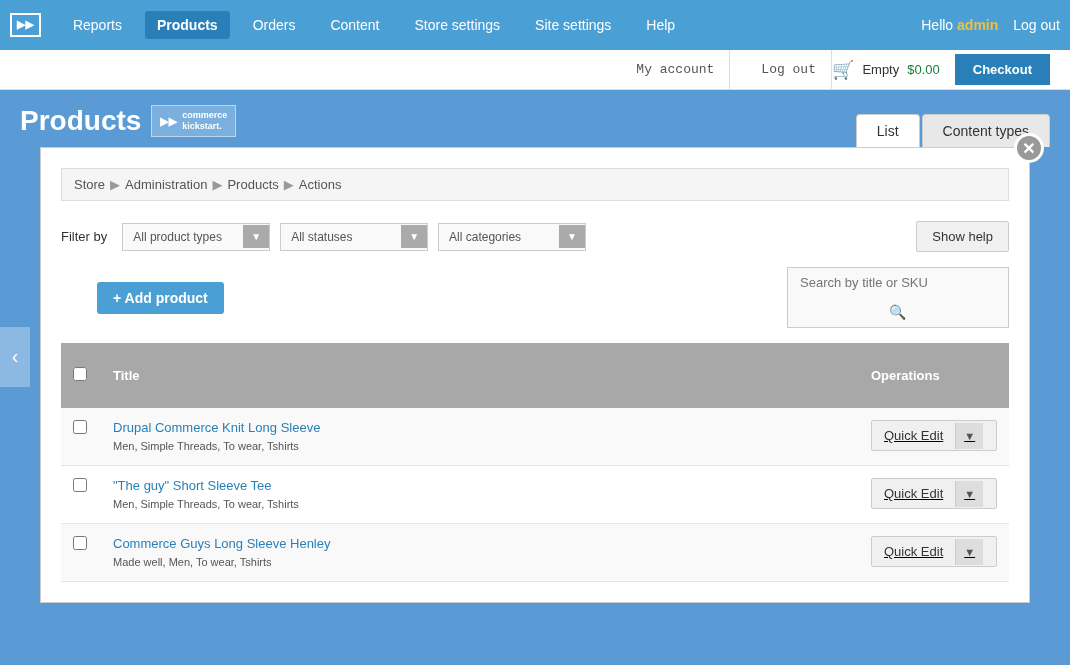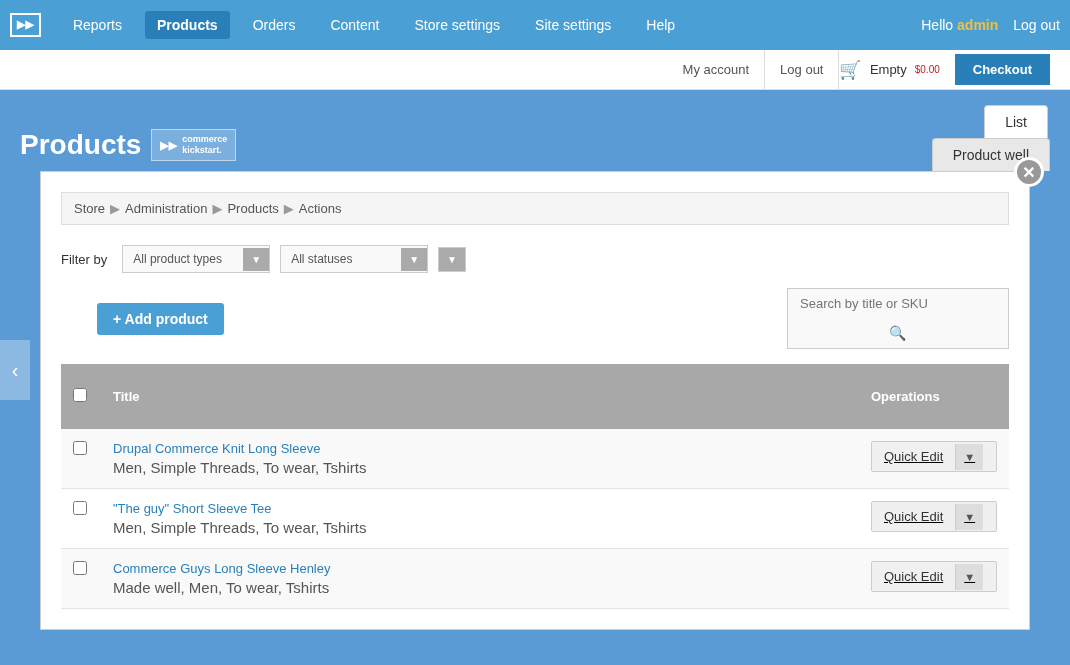--- a/index.html
+++ b/index.html
@@ -61,42 +61,43 @@
       background: #fff;
       height: 40px;
       display: flex;
       align-items: center;
       justify-content: flex-end;
       padding: 0 20px;
       border-bottom: 1px solid #ddd;
     }
     .secondary-bar .sec-links {
       display: flex;
-      gap: 0;
+      gap: 16px;
+      font-family: Liberation Mono, monospace;
     }
     .sec-link {
       color: #555;
       font-size: 13px;
       padding: 0 15px;
       cursor: pointer;
       border-right: 1px solid #ddd;
       line-height: 40px;
     }
     .cart-area {
       display: flex;
       align-items: center;
       gap: 8px;
       margin-right: 15px;
     }
     .cart-icon {
       font-size: 18px;
       color: #333;
     }
     .cart-text { color: #333; font-size: 13px; }
-    .cart-price { color: #b91c1c; font-size: 10px; }
+    .cart-price { color: #15803d; font-size: 13px; }
     .checkout-btn {
       background: #2980b9;
       color: #fff;
       border: none;
       padding: 8px 18px;
       cursor: pointer;
       font-size: 13px;
       font-weight: bold;
     }
 
@@ -124,22 +125,21 @@
       display: flex;
       align-items: center;
       gap: 5px;
       font-size: 11px;
       color: #fff;
     }
 
     
     .tabs-area {
       display: flex;
-      align-items: flex-end;
-      flex-direction: column;
+      align-items: center;
     }
     .tab {
       padding: 8px 20px;
       background: #e8e8e8;
       border: 1px solid #ccc;
       border-bottom: none;
       cursor: pointer;
       font-size: 14px;
       color: #333;
       border-radius: 4px 4px 0 0;
@@ -306,21 +306,21 @@
     }
     .product-link {
       color: #2980b9;
       text-decoration: none;
       font-size: 13px;
       display: block;
       margin-bottom: 3px;
     }
     .product-meta {
       color: #555;
-      font-size: 15px;
+      font-size: 11px;
     }
 
     
     .quick-edit-btn {
       display: flex;
       align-items: center;
       border: 1px solid #ccc;
       background: #f0f0f0;
       cursor: pointer;
       font-size: 13px;
@@ -407,21 +407,21 @@
   <div class="page-header">
     <div class="page-title">
       <span>Products</span>
       <div class="page-title-logo">
         <span>▶▶</span>
         <span style="font-size:9px;line-height:1.2">commerce<br>kickstart.</span>
       </div>
     </div>
     <div class="tabs-area">
       <div class="tab active">List</div>
-      <div class="tab">Product well</div>
+      <div class="tab">Content types</div>
     </div>
   </div>
 
   <div style="padding: 0 20px 20px 20px; background: #5b9bd5;">
     <div class="main-panel">
       <div class="close-btn">✕</div>
 
       <div class="breadcrumb">
         <a>Store</a>
         <span class="sep">▶</span>
@@ -436,22 +436,24 @@
         <span class="filter-label">Filter by</span>
         <div class="filter-select">
           <span class="filter-select-text">All product types</span>
           <span class="filter-select-arrow">▼</span>
         </div>
         <div class="filter-select">
           <span class="filter-select-text">All statuses</span>
           <span class="filter-select-arrow">▼</span>
         </div>
         <div class="filter-select">
+          <span class="filter-select-text">All categories</span>
           <span class="filter-select-arrow">▼</span>
         </div>
+        <button class="show-help-btn">Show help</button>
       </div>
 
       <div class="add-product-bar">
         <button class="add-product-btn">+ Add product</button>
         <div class="search-box">
           <input class="search-input" type="text" placeholder="Search by title or SKU" style="">
           <span class="search-icon">🔍</span>
         </div>
       </div>
 

